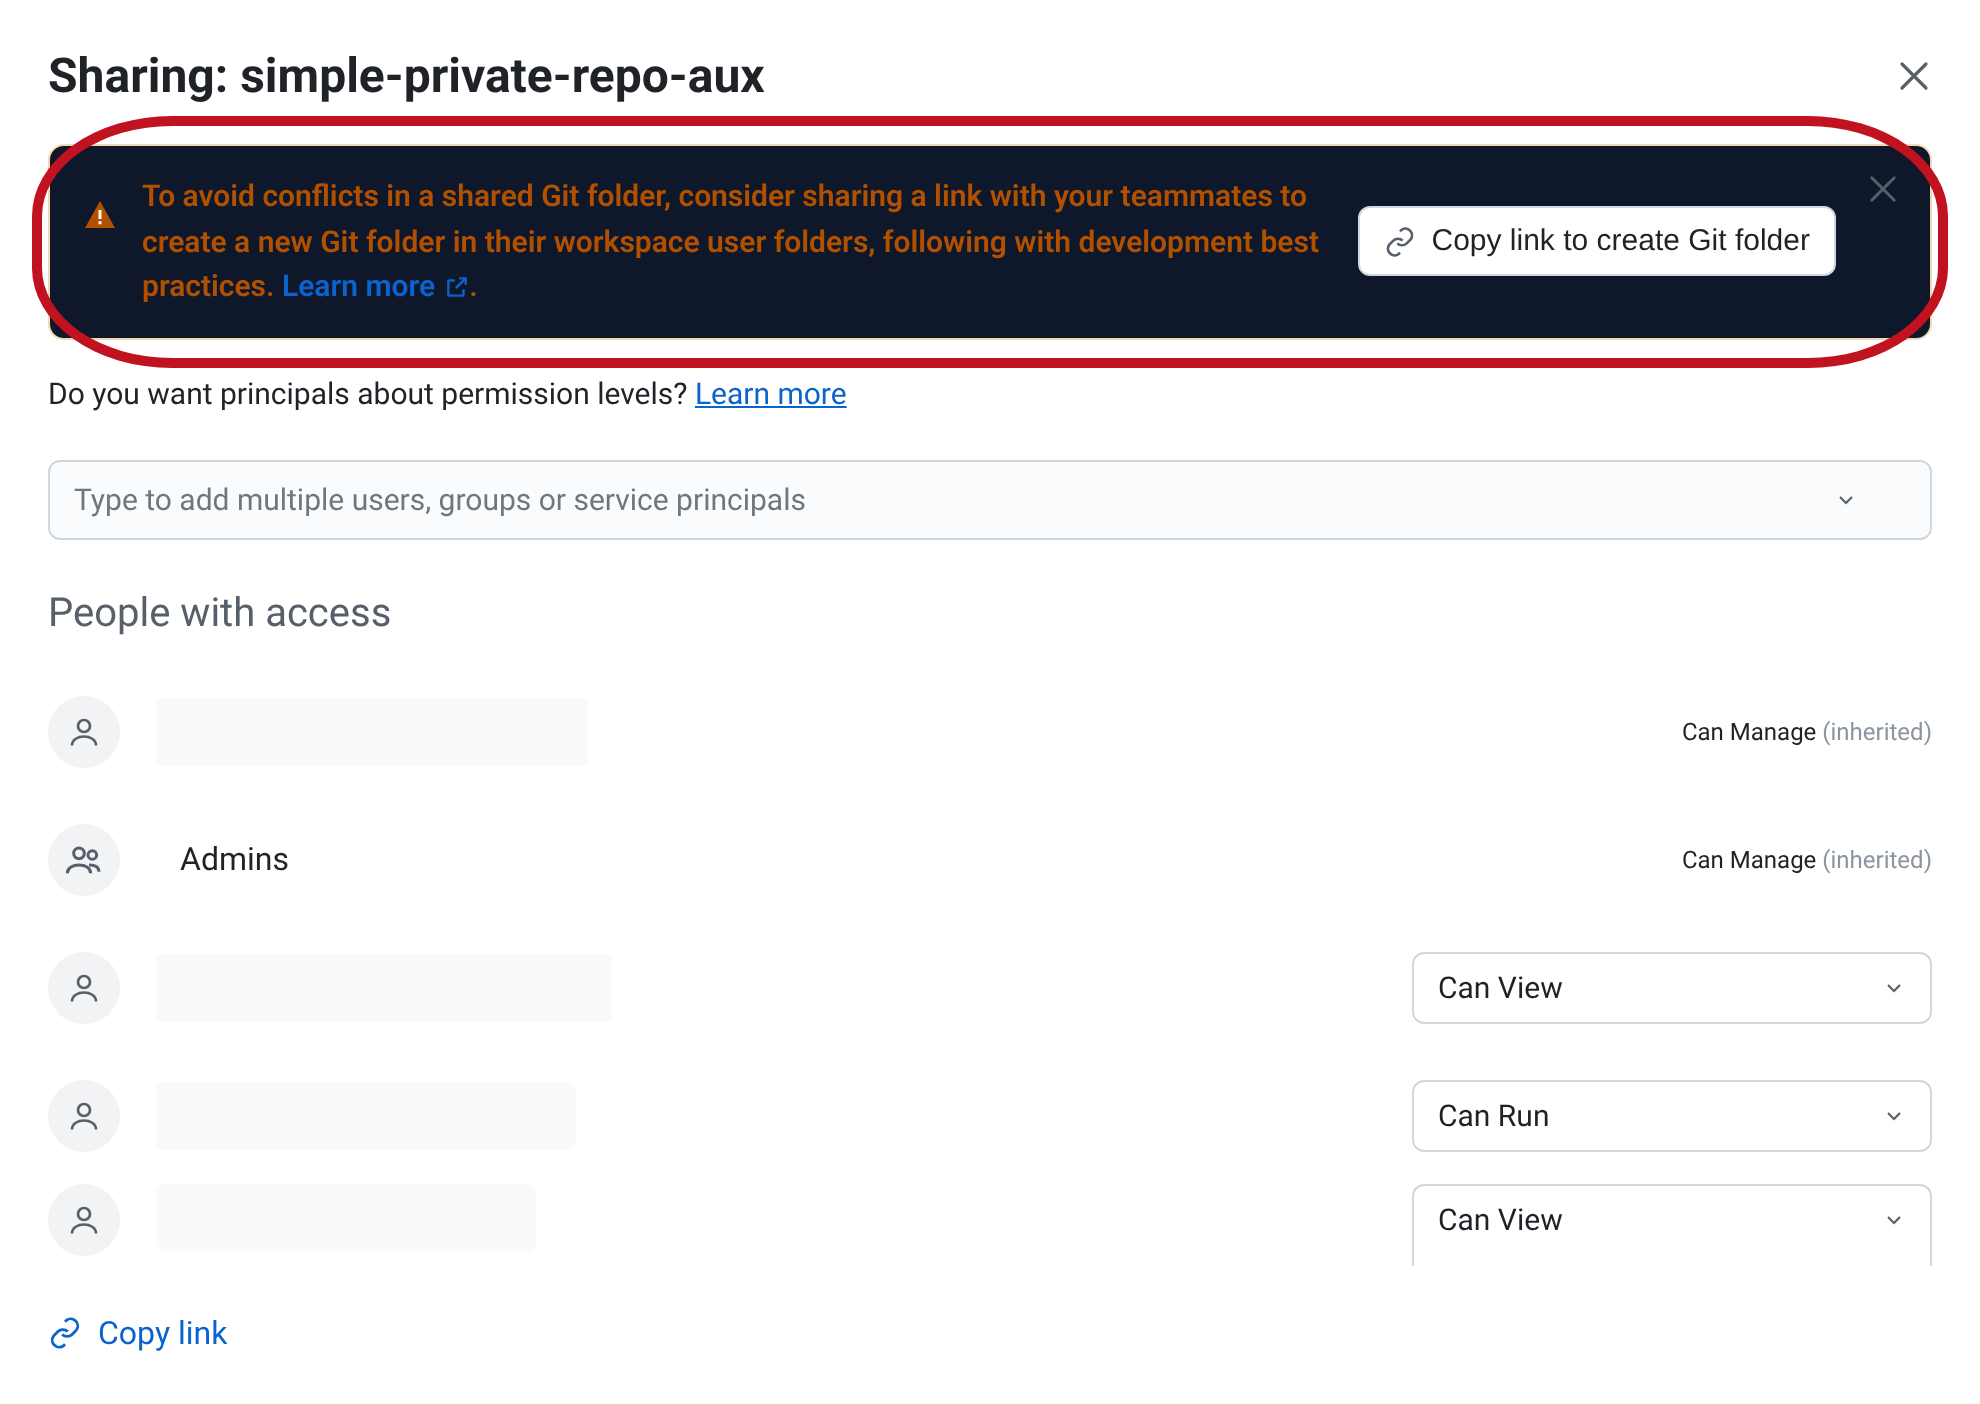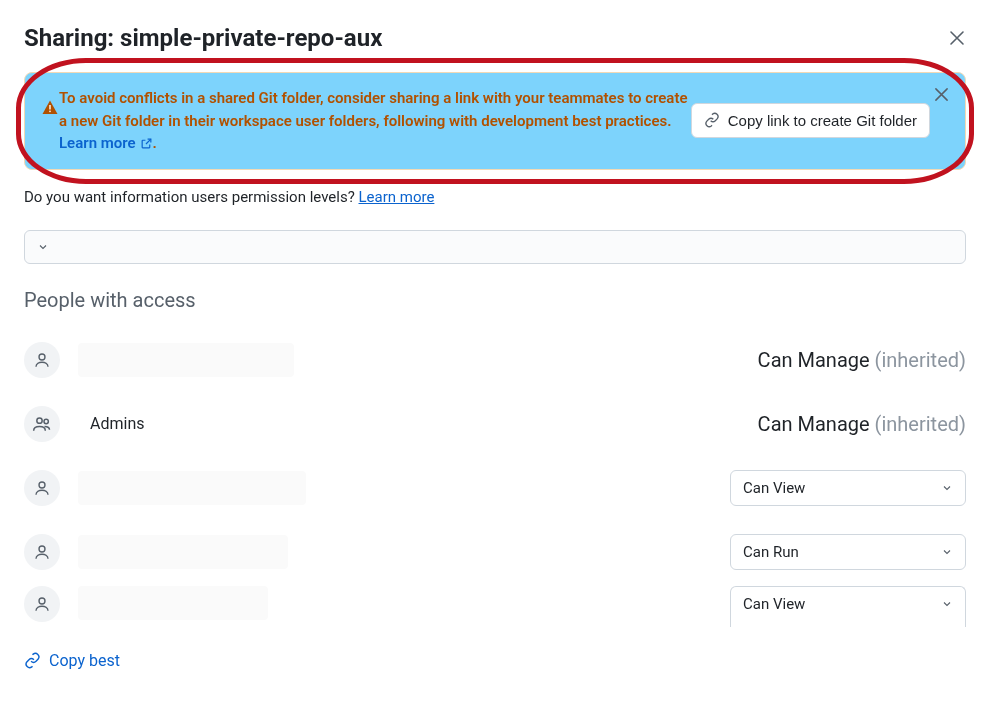--- a/index.html
+++ b/index.html
@@ -40,26 +40,27 @@
       position: absolute;
       top: -14px;
       left: -8px;
       right: -8px;
       bottom: -14px;
       border: 5px solid #c1121f;
       border-radius: 70px / 50px;
       pointer-events: none;
     }
     .banner {
-      background: #7dd3fc;
+      background: #0f172a;
       border: 1px solid #f2d9b5;
       border-radius: 8px;
       padding: 14px 16px;
       display: flex;
       align-items: flex-start;
+      gap: 12px;
       position: relative;
     }
     .banner .warn-icon {
       color: #b15100;
       flex: 0 0 auto;
       margin-top: 12px;
     }
     .banner-text {
       flex: 1 1 auto;
       font-size: 15px;
@@ -78,21 +79,21 @@
     }
     .banner-copy-btn {
       flex: 0 0 auto;
       background: #fff;
       border: 1px solid #d0d7de;
       border-radius: 6px;
       padding: 8px 12px;
       font-size: 15px;
       color: #1f2328;
       display: inline-flex;
-      align-items: flex-start;
+      align-items: center;
       gap: 8px;
       cursor: pointer;
       white-space: nowrap;
       align-self: center;
     }
     .banner-close {
       flex: 0 0 auto;
       color: #57606a;
       cursor: pointer;
       margin-left: 4px;
@@ -165,28 +166,28 @@
     .name-col {
       flex: 1 1 auto;
     }
     .perm-col {
       flex: 0 0 auto;
       min-width: 236px;
       display: flex;
       justify-content: flex-end;
     }
     .perm-text {
-      font-size: 20px;
+      font-size: 12px;
       color: #1f2328;
     }
     .perm-text .inherited {
       color: #8c959f;
     }
     .perm-select {
-      width: 236px;
+      width: 260px;
       border: 1px solid #d0d7de;
       border-radius: 6px;
       background: #fff;
       padding: 8px 12px;
       font-size: 15px;
       color: #1f2328;
       display: flex;
       justify-content: space-between;
       align-items: center;
       cursor: pointer;
@@ -253,25 +254,26 @@
       <svg width="15" height="15" viewBox="0 0 16 16">
           <path d="M2 2 L14 14 M14 2 L2 14" stroke="currentColor" stroke-width="1.6" stroke-linecap="round"></path>
         </svg>
     </span>
   </div>
   <div class="banner-highlight"></div>
 </div>
 
 
 <div class="perm-info">
-  <span>Do you want information users permission levels? </span><a>Learn more</a>
+  <span>Do you want principals about permission levels? </span><a>Learn more</a>
 </div>
 
 
 <div class="add-principal-select">
+  <span>Type to add multiple users, groups or service principals</span>
   <span class="chev">
     <svg width="12" height="12" viewBox="0 0 24 24" fill="none" stroke="currentColor" stroke-width="2.2">
         <path d="M6 9l6 6 6-6"></path>
       </svg>
   </span>
 </div>
 
 
 <div class="access-heading">People with access</div>
 
@@ -371,17 +373,17 @@
   </div>
 
 
 <a class="footer-link">
   <span>
     <svg width="17" height="17" viewBox="0 0 24 24" fill="none" stroke="#0b63ce" stroke-width="2">
         <path d="M10 13a5 5 0 0 0 7 0l3-3a5 5 0 0 0-7-7l-1 1"></path>
         <path d="M14 11a5 5 0 0 0-7 0l-3 3a5 5 0 0 0 7 7l1-1"></path>
       </svg>
   </span>
-  <span>Copy best</span>
+  <span>Copy link</span>
 </a>
 
 
 
 
 </body></html>

